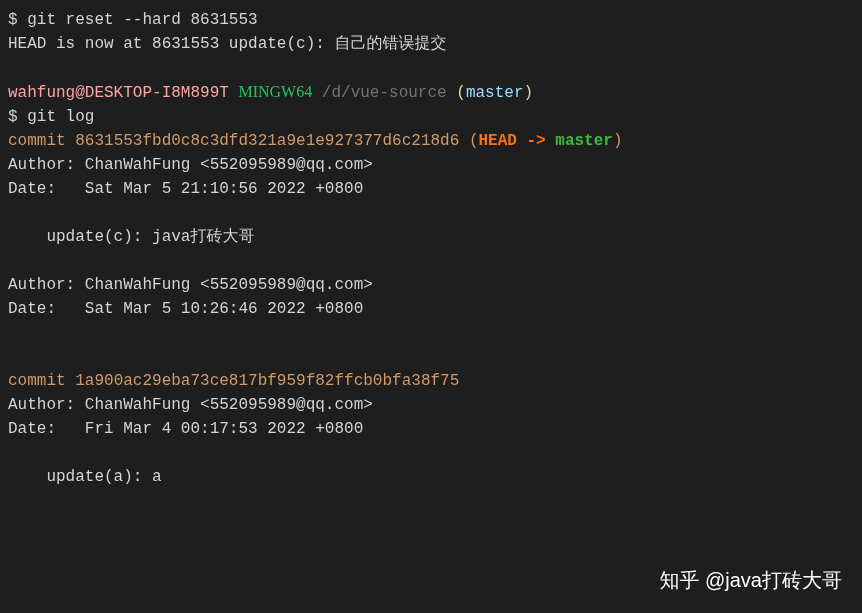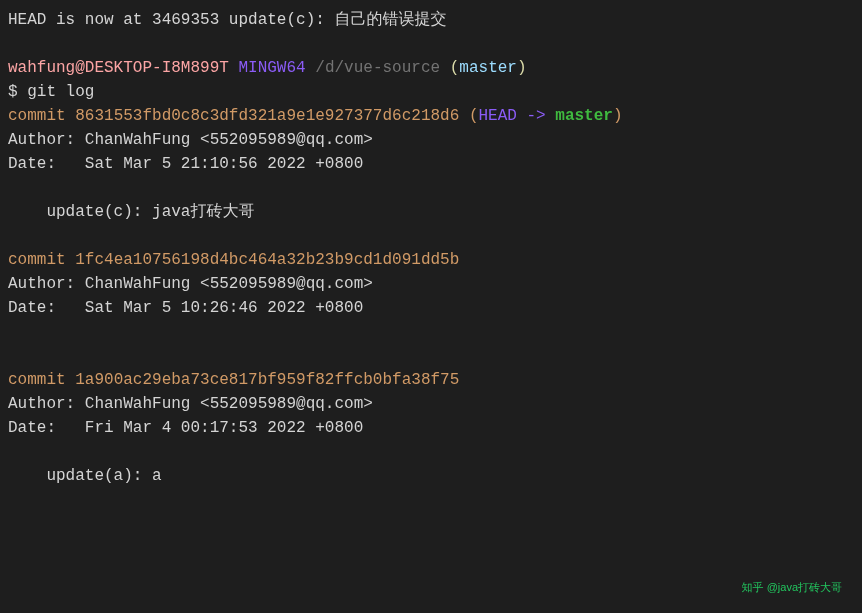--- a/index.html
+++ b/index.html
@@ -12,54 +12,54 @@
       padding: 8px;
       width: 862px;
       height: 613px;
       overflow: hidden;
       position: relative;
     }
     .line { white-space: pre; }
     .prompt-dollar { color: #d4d4d4; }
     .cmd { color: #d4d4d4; }
     .user { color: #fca5a5; }
-    .mingw { color: #8b5cf6; }
+    .mingw { color: #22c55e; font-family: Liberation Serif, serif; }
     .path { color: #737373; }
     .branch-paren { color: #dcdcaa; }
     .branch-name-master { color: #9cdcfe; }
     .commit-line { color: #d19a66; }
     .head-paren { color: #d19a66; }
-    .head-text { color: #8b5cf6; font-weight: normal; }
+    .head-text { color: #f97316; font-weight: bold; }
     .master-ref { color: #3fba3f; font-weight: bold; }
     .watermark {
       position: absolute;
       bottom: 18px;
       right: 20px;
-      color: #22c55e;
-      font-size: 11px;
+      color: #ffffff;
+      font-size: 20px;
       font-family: sans-serif;
     }
   </style>
 </head>
 <body>
 
 <div class="terminal">
-  <div class="line">HEAD is now at 3469353 update(c): 自己的错误提交</div>
+  <div class="line"><span class="prompt-dollar">$ </span><span class="cmd">git reset --hard 8631553</span></div>
+  <div class="line">HEAD is now at 8631553 update(c): 自己的错误提交</div>
   <div class="line"> </div>
   <div class="line"><span class="user">wahfung@DESKTOP-I8M899T</span> <span class="mingw">MINGW64</span> <span class="path">/d/vue-source</span> <span class="branch-paren">(</span><span class="branch-name-master">master</span><span class="branch-paren">)</span></div>
   <div class="line"><span class="prompt-dollar">$ </span><span class="cmd">git log</span></div>
 
   <div class="line commit-line"><span>commit </span><span>8631553fbd0c8c3dfd321a9e1e927377d6c218d6</span><span class="head-paren"> (</span><span class="head-text">HEAD -&gt; </span><span class="master-ref">master</span><span class="head-paren">)</span></div>
   <div class="line">Author: ChanWahFung &lt;552095989@qq.com&gt;</div>
   <div class="line">Date:   Sat Mar 5 21:10:56 2022 +0800</div>
   <div class="line"> </div>
   <div class="line">    update(c): java打砖大哥</div>
   <div class="line"> </div>
 
-  <div class="line commit-line"><span>commit </span><span>1fc4ea10756198d4bc464a32b23b9cd1d091dd5b</span></div>
   <div class="line">Author: ChanWahFung &lt;552095989@qq.com&gt;</div>
   <div class="line">Date:   Sat Mar 5 10:26:46 2022 +0800</div>
   <div class="line"> </div>
   <div class="line"> </div>
 
   <div class="line commit-line"><span>commit </span><span>1a900ac29eba73ce817bf959f82ffcb0bfa38f75</span></div>
   <div class="line">Author: ChanWahFung &lt;552095989@qq.com&gt;</div>
   <div class="line">Date:   Fri Mar 4 00:17:53 2022 +0800</div>
   <div class="line"> </div>
   <div class="line">    update(a): a</div>

